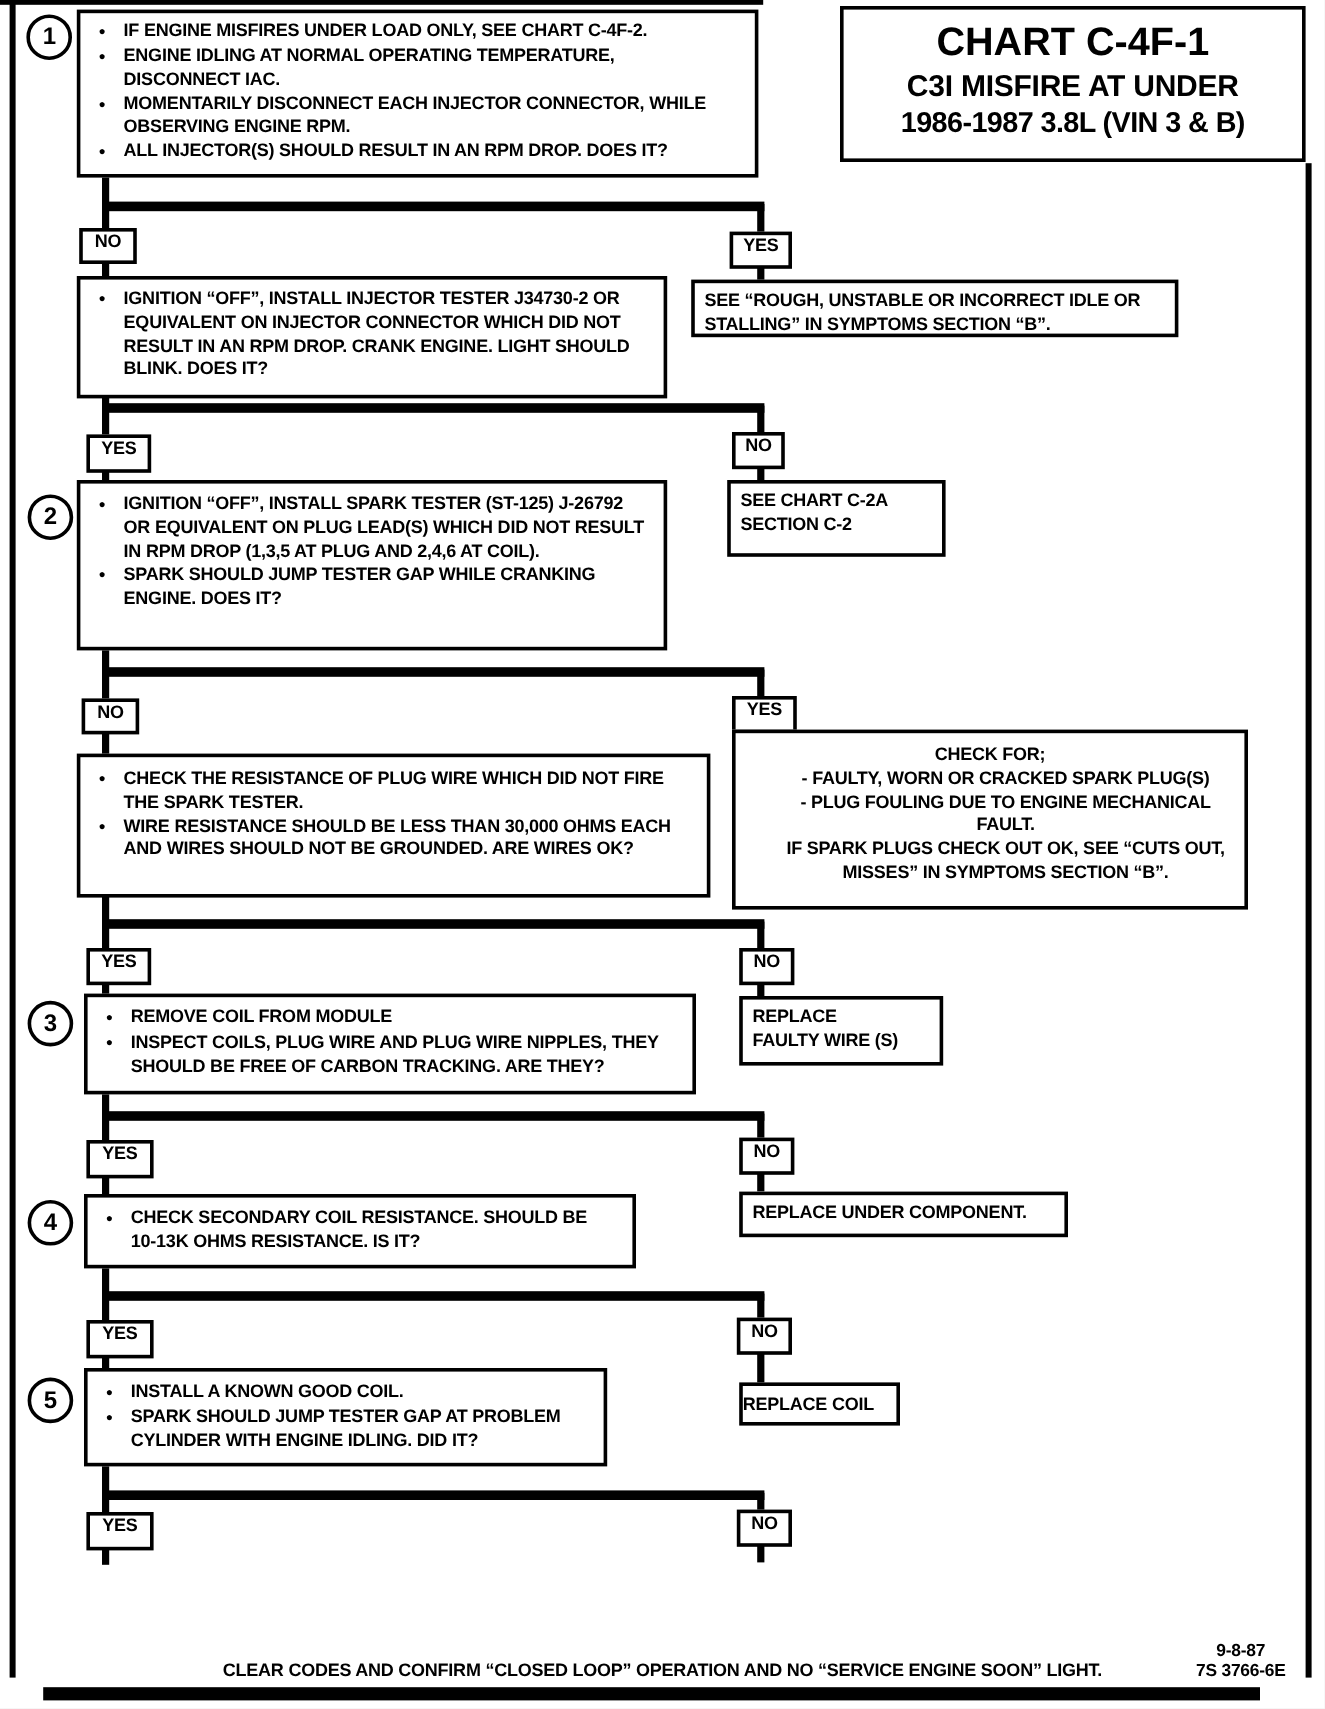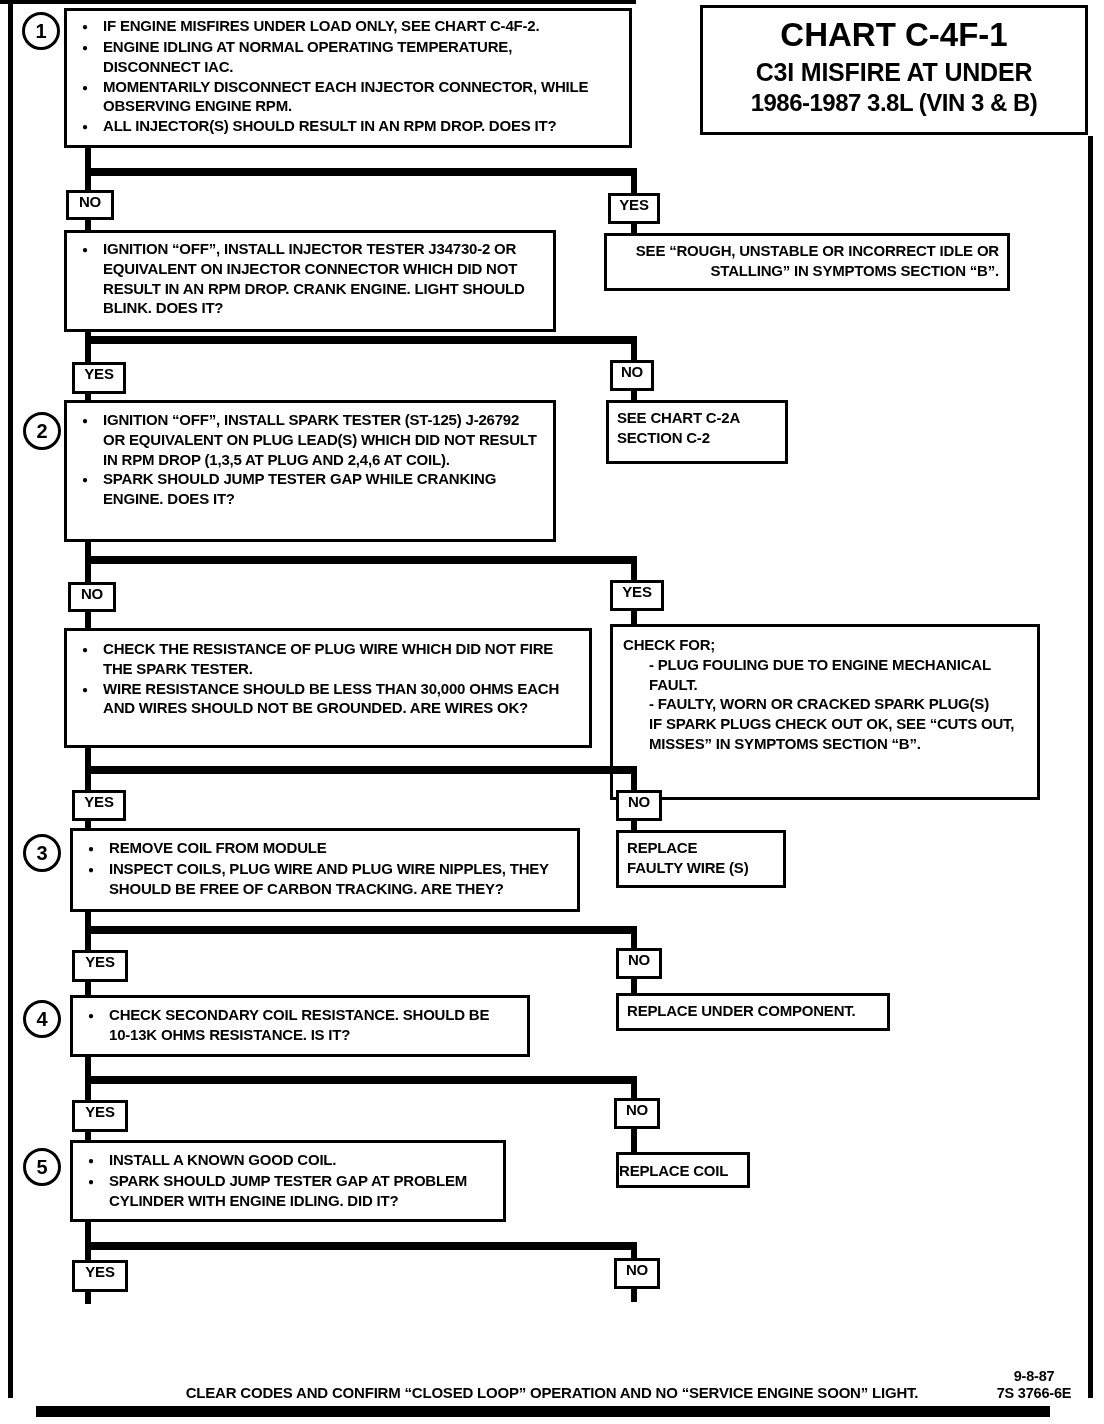--- a/index.html
+++ b/index.html
@@ -94,21 +94,21 @@
   <div class="line" style="left:85px;top:218px;width:6px;height:14px;"></div>
   <div class="line" style="left:631px;top:222px;width:6px;height:13px;"></div>
 
   <div class="box btext" style="left:64px;top:230px;width:492px;height:102px;padding:6px 16px 0 0;">
     <div class="brow">
         <span class="bul">●</span>
         <span>IGNITION “OFF”, INSTALL INJECTOR TESTER J34730-2 OR EQUIVALENT ON INJECTOR CONNECTOR WHICH DID NOT RESULT IN AN RPM DROP. CRANK ENGINE. LIGHT SHOULD BLINK. DOES IT?</span>
       </div>
   </div>
 
-  <div class="box btext pad" style="left:604px;top:233px;width:406px;height:58px;text-align:right;">
+  <div class="box btext pad" style="left:576px;top:233px;width:406px;height:48px;">
     <span>SEE “ROUGH, UNSTABLE OR INCORRECT IDLE OR STALLING” IN SYMPTOMS SECTION “B”.</span>
   </div>
 
   <div class="line" style="left:85px;top:330px;width:6px;height:34px;"></div>
   <div class="line" style="left:85px;top:336px;width:552px;height:8px;"></div>
   <div class="line" style="left:631px;top:338px;width:6px;height:24px;"></div>
   <div class="decision" style="left:72px;top:362px;width:54px;height:32px;">
       <span>YES</span>
     </div>
   <div class="decision" style="left:610px;top:360px;width:44px;height:31px;">
@@ -149,24 +149,24 @@
     <div class="brow">
         <span class="bul">●</span>
         <span>CHECK THE RESISTANCE OF PLUG WIRE WHICH DID NOT FIRE THE SPARK TESTER.</span>
       </div>
     <div class="brow">
         <span class="bul">●</span>
         <span>WIRE RESISTANCE SHOULD BE LESS THAN 30,000 OHMS EACH AND WIRES SHOULD NOT BE GROUNDED. ARE WIRES OK?</span>
       </div>
   </div>
 
-  <div class="box btext" style="left:610px;top:624px;width:430px;height:176px;padding:8px 10px 0 10px;">
+  <div class="box btext" style="left:610px;top:608px;width:430px;height:150px;padding:8px 10px 0 10px;text-align:center;">
     <div>CHECK FOR;</div>
+    <div class="cf-ind">-  FAULTY, WORN OR CRACKED SPARK PLUG(S)</div>
     <div class="cf-ind">-  PLUG FOULING DUE TO ENGINE MECHANICAL FAULT.</div>
-    <div class="cf-ind">-  FAULTY, WORN OR CRACKED SPARK PLUG(S)</div>
     <div class="cf-ind">IF SPARK PLUGS CHECK OUT OK, SEE “CUTS OUT, MISSES” IN SYMPTOMS SECTION “B”.</div>
   </div>
 
   <div class="line" style="left:85px;top:746px;width:6px;height:46px;"></div>
   <div class="line" style="left:85px;top:766px;width:552px;height:8px;"></div>
   <div class="line" style="left:631px;top:768px;width:6px;height:24px;"></div>
   <div class="decision" style="left:72px;top:790px;width:54px;height:31px;">
       <span>YES</span>
     </div>
   <div class="decision" style="left:616px;top:790px;width:46px;height:31px;">

